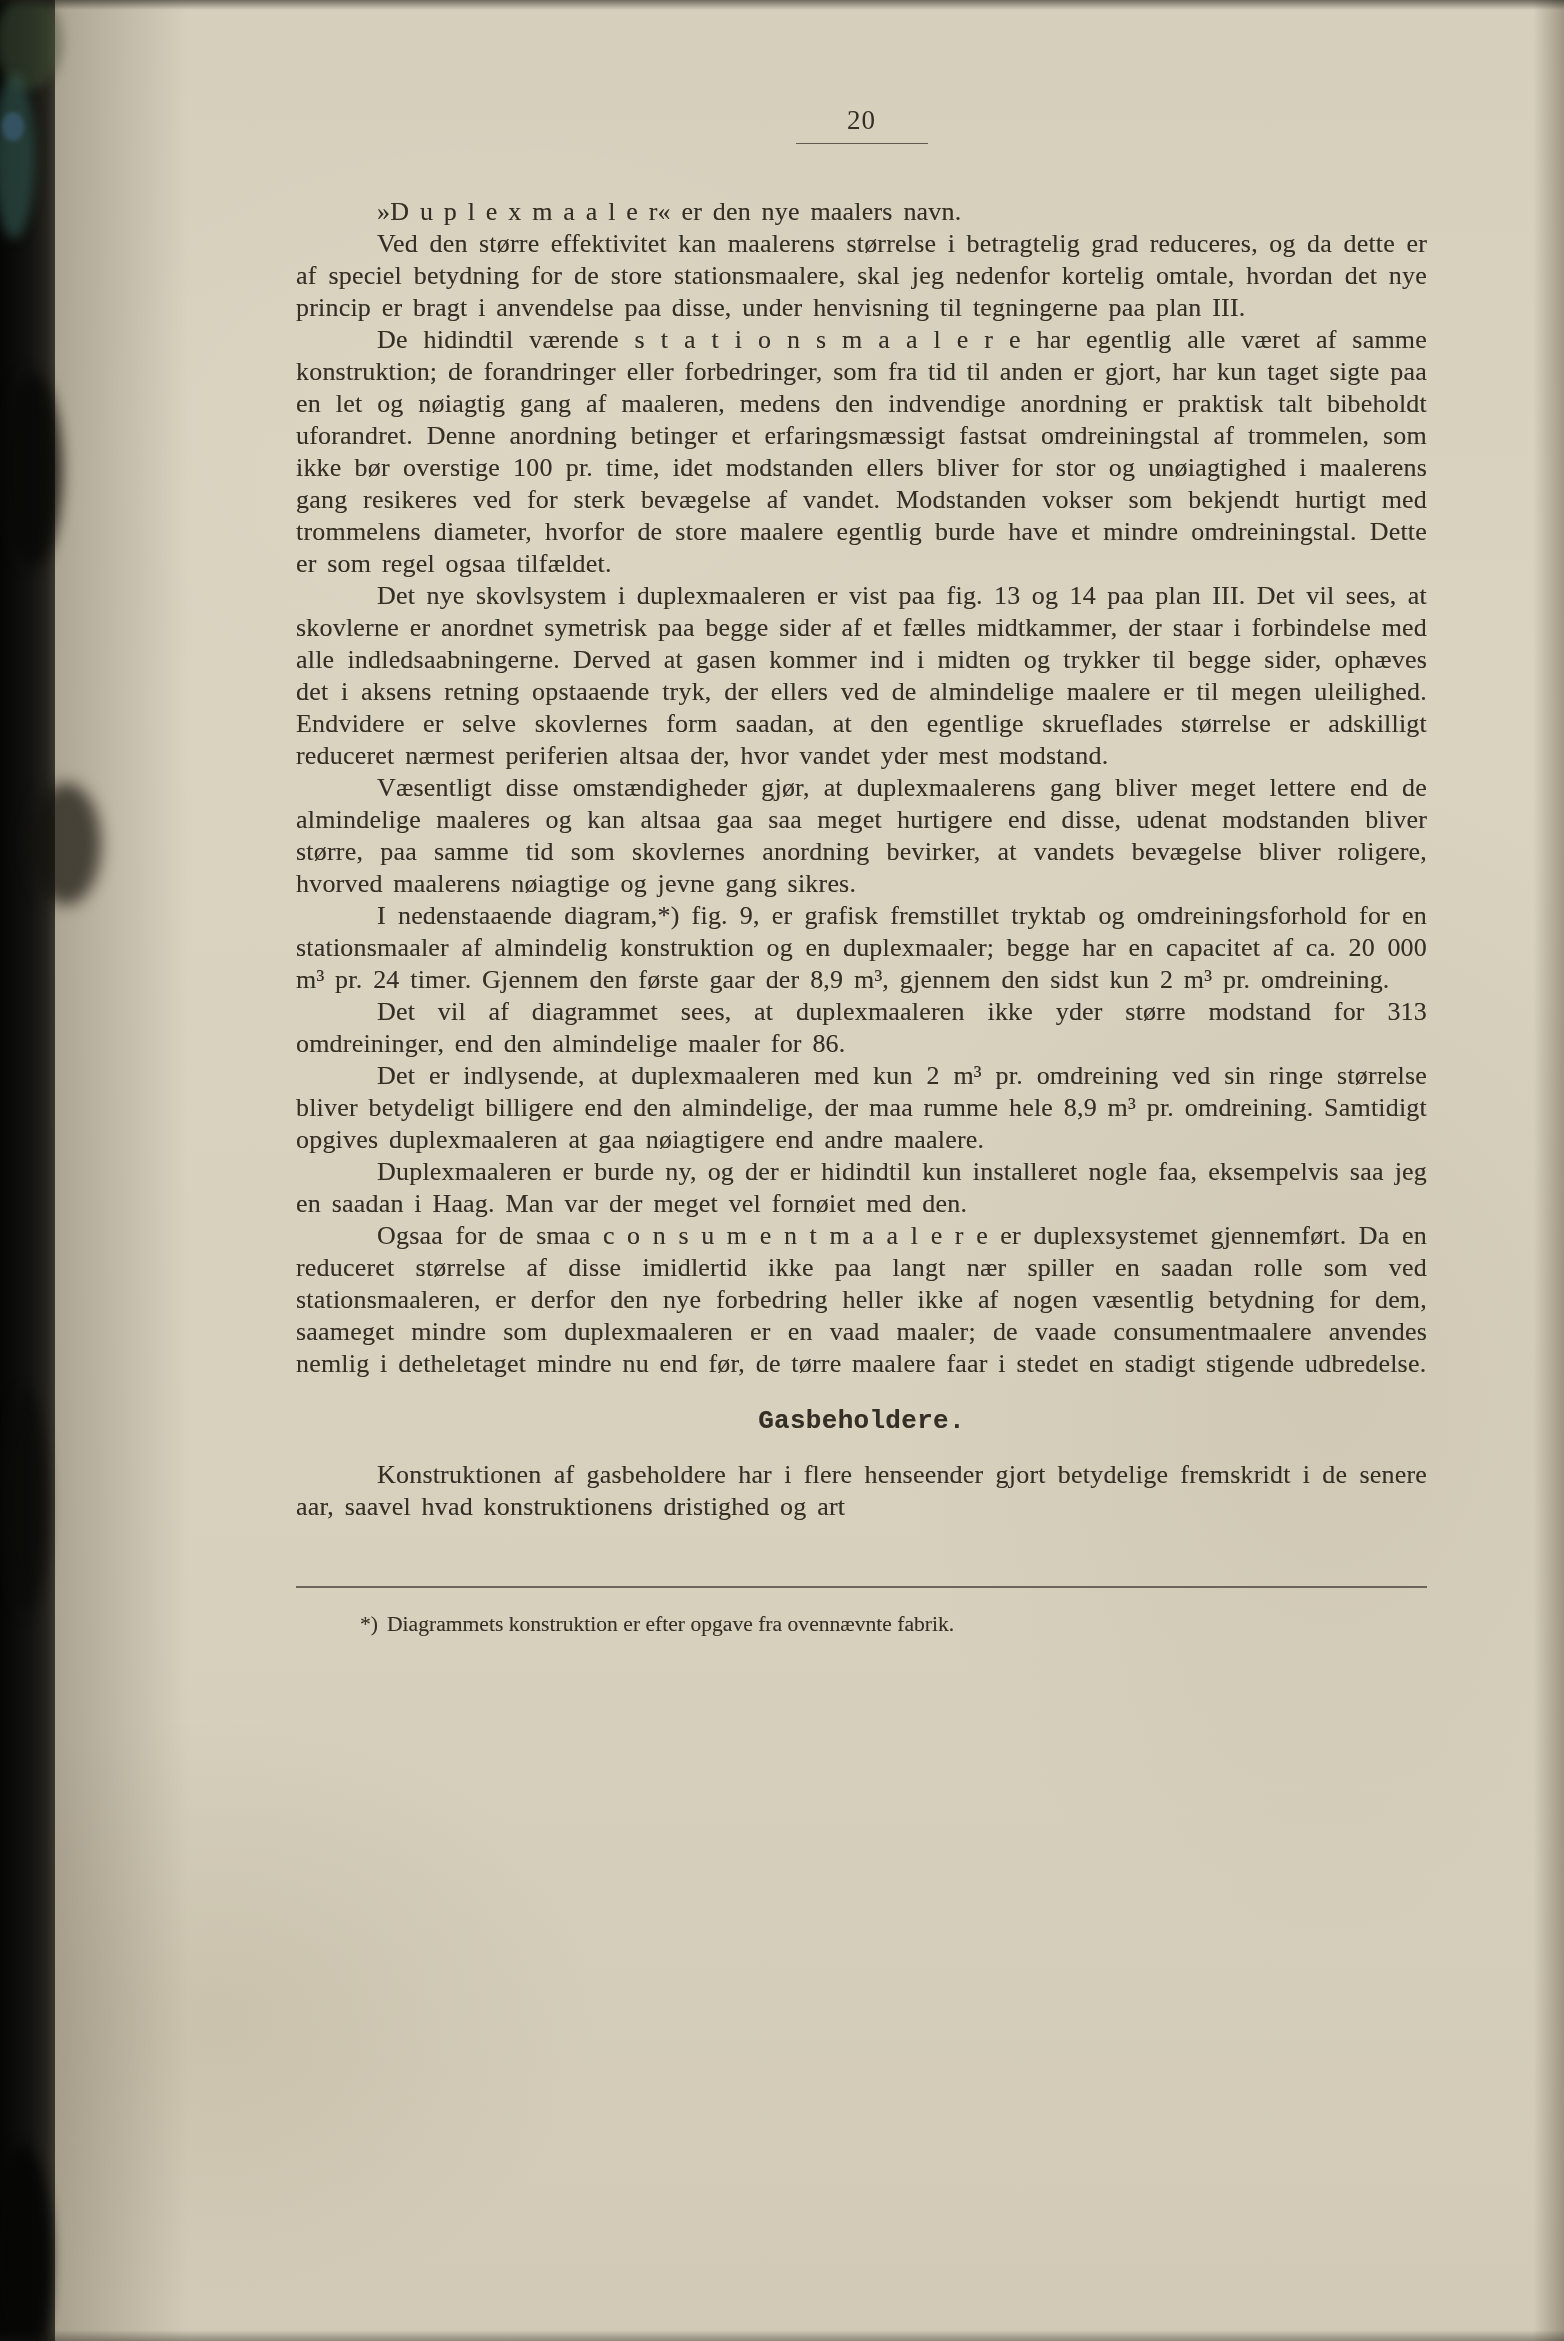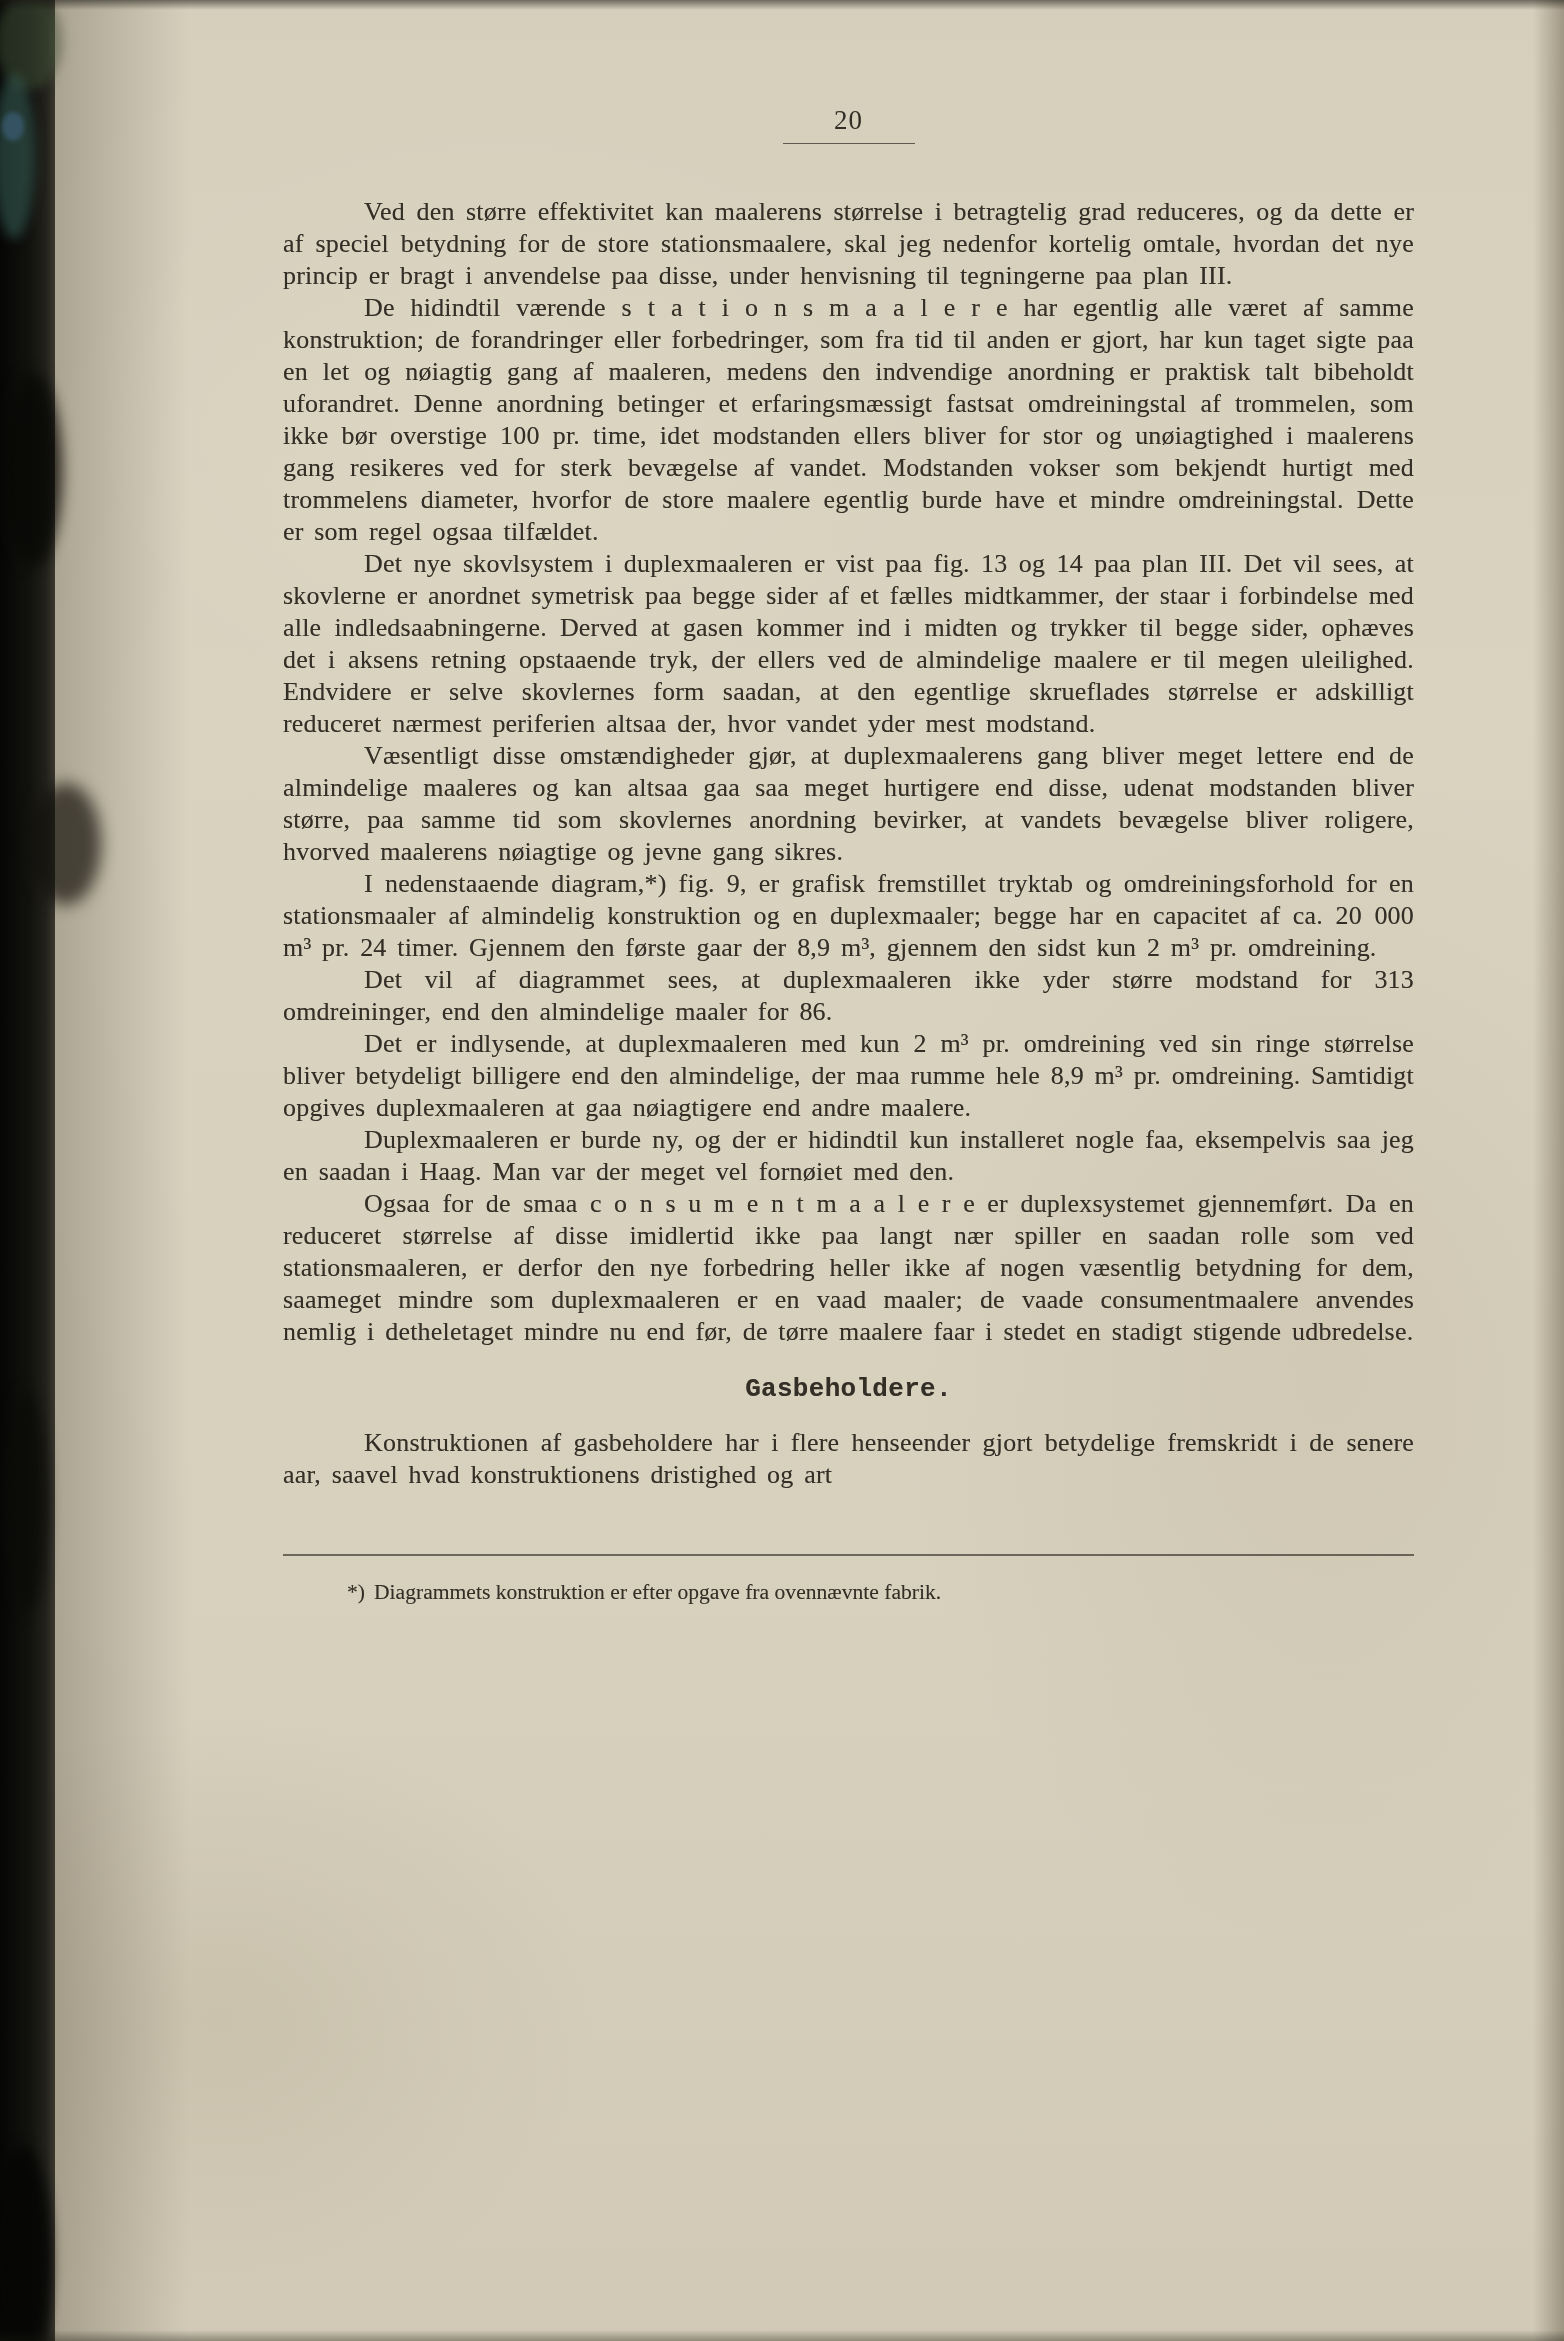--- a/index.html
+++ b/index.html
@@ -46,21 +46,21 @@
     background: linear-gradient(180deg, rgba(25,24,18,0.55), rgba(25,24,18,0));
   }
   .bottom-edge {
     position: absolute; left: 0; bottom: 0; right: 0; height: 12.5px;
     background: linear-gradient(0deg, rgba(25,24,18,0.40), rgba(25,24,18,0));
   }
 
   
   .text-column {
     position: absolute;
-    left: 283px; top: 105px; width: 1131px;
+    left: 296px; top: 105px; width: 1131px;
   }
 
   .page-number-block { text-align: center; margin-bottom: 52px; }
   .page-number {
     display: inline-block;
     font-size: 27px; letter-spacing: 1.1px;
     padding-bottom: 6.8px;
   }
   .page-number-rule {
     width: 132px; height: 1.7px; margin: 0 auto;
@@ -118,20 +118,21 @@
   <div class="bottom-edge"></div>
 
   <div class="text-column">
 
     <div class="page-number-block">
       <span class="page-number">20</span>
       <div class="page-number-rule"></div>
     </div>
 
     <div>
+        <p class="para indent">»D u p l e x m a a l e r« er den nye maalers navn.</p>
         <p class="para indent">Ved den større effektivitet kan maalerens størrelse i betragtelig grad reduceres, og da dette er af speciel betydning for de store stationsmaalere, skal jeg nedenfor kortelig omtale, hvordan det nye princip er bragt i anvendelse paa disse, under henvisning til tegningerne paa plan III.</p>
         <p class="para indent">De hidindtil værende s t a t i o n s m a a l e r e har egentlig alle været af samme konstruktion; de forandringer eller forbedringer, som fra tid til anden er gjort, har kun taget sigte paa en let og nøiagtig gang af maaleren, medens den indvendige anordning er praktisk talt bibeholdt uforandret.  Denne anordning betinger et erfaringsmæssigt fastsat omdreiningstal af trommelen, som ikke bør overstige 100 pr. time, idet modstanden ellers bliver for stor og unøiagtighed i maalerens gang resikeres ved for sterk bevægelse af vandet.  Modstanden vokser som bekjendt hurtigt med trommelens diameter, hvorfor de store maalere egentlig burde have et mindre omdreiningstal.  Dette er som regel ogsaa tilfældet.</p>
         <p class="para indent">Det nye skovlsystem i duplexmaaleren er vist paa fig. 13 og 14 paa plan III.  Det vil sees, at skovlerne er anordnet symetrisk paa begge sider af et fælles midtkammer, der staar i forbindelse med alle indledsaabningerne. Derved at gasen kommer ind i midten og trykker til begge sider, ophæves det i aksens retning opstaaende tryk, der ellers ved de almindelige maalere er til megen uleilighed.  Endvidere er selve skovlernes form saadan, at den egentlige skrueflades størrelse er adskilligt reduceret nærmest periferien altsaa der, hvor vandet yder mest modstand.</p>
         <p class="para indent">Væsentligt disse omstændigheder gjør, at duplexmaalerens gang bliver meget lettere end de almindelige maaleres og kan altsaa gaa saa meget hurtigere end disse, udenat modstanden bliver større, paa samme tid som skovlernes anordning bevirker, at vandets bevægelse bliver roligere, hvorved maalerens nøiagtige og jevne gang sikres.</p>
         <p class="para indent">I nedenstaaende diagram,*) fig. 9, er grafisk fremstillet tryktab og omdreiningsforhold for en stationsmaaler af almindelig konstruktion og en duplexmaaler; begge har en capacitet af ca. 20 000 m³ pr. 24 timer.  Gjennem den første gaar der 8,9 m³, gjennem den sidst kun 2 m³ pr. omdreining.</p>
         <p class="para indent">Det vil af diagrammet sees, at duplexmaaleren ikke yder større modstand for 313 omdreininger, end den almindelige maaler for 86.</p>
         <p class="para indent">Det er indlysende, at duplexmaaleren med kun 2 m³ pr. omdreining ved sin ringe størrelse bliver betydeligt billigere end den almindelige, der maa rumme hele 8,9 m³ pr. omdreining.  Samtidigt opgives duplexmaaleren at gaa nøiagtigere end andre maalere.</p>
         <p class="para indent">Duplexmaaleren er burde ny, og der er hidindtil kun installeret nogle faa, eksempelvis saa jeg en saadan i Haag.  Man var der meget vel fornøiet med den.</p>
         <p class="para indent">Ogsaa for de smaa c o n s u m e n t m a a l e r e er duplexsystemet gjennemført.  Da en reduceret størrelse af disse imidlertid ikke paa langt nær spiller en saadan rolle som ved stationsmaaleren, er derfor den nye forbedring heller ikke af nogen væsentlig betydning for dem, saameget mindre som duplexmaaleren er en vaad maaler; de vaade consumentmaalere anvendes nemlig i detheletaget mindre nu end før, de tørre maalere faar i stedet en stadigt stigende udbredelse.</p>
         <h2 class="section-heading">Gasbeholdere.</h2>

